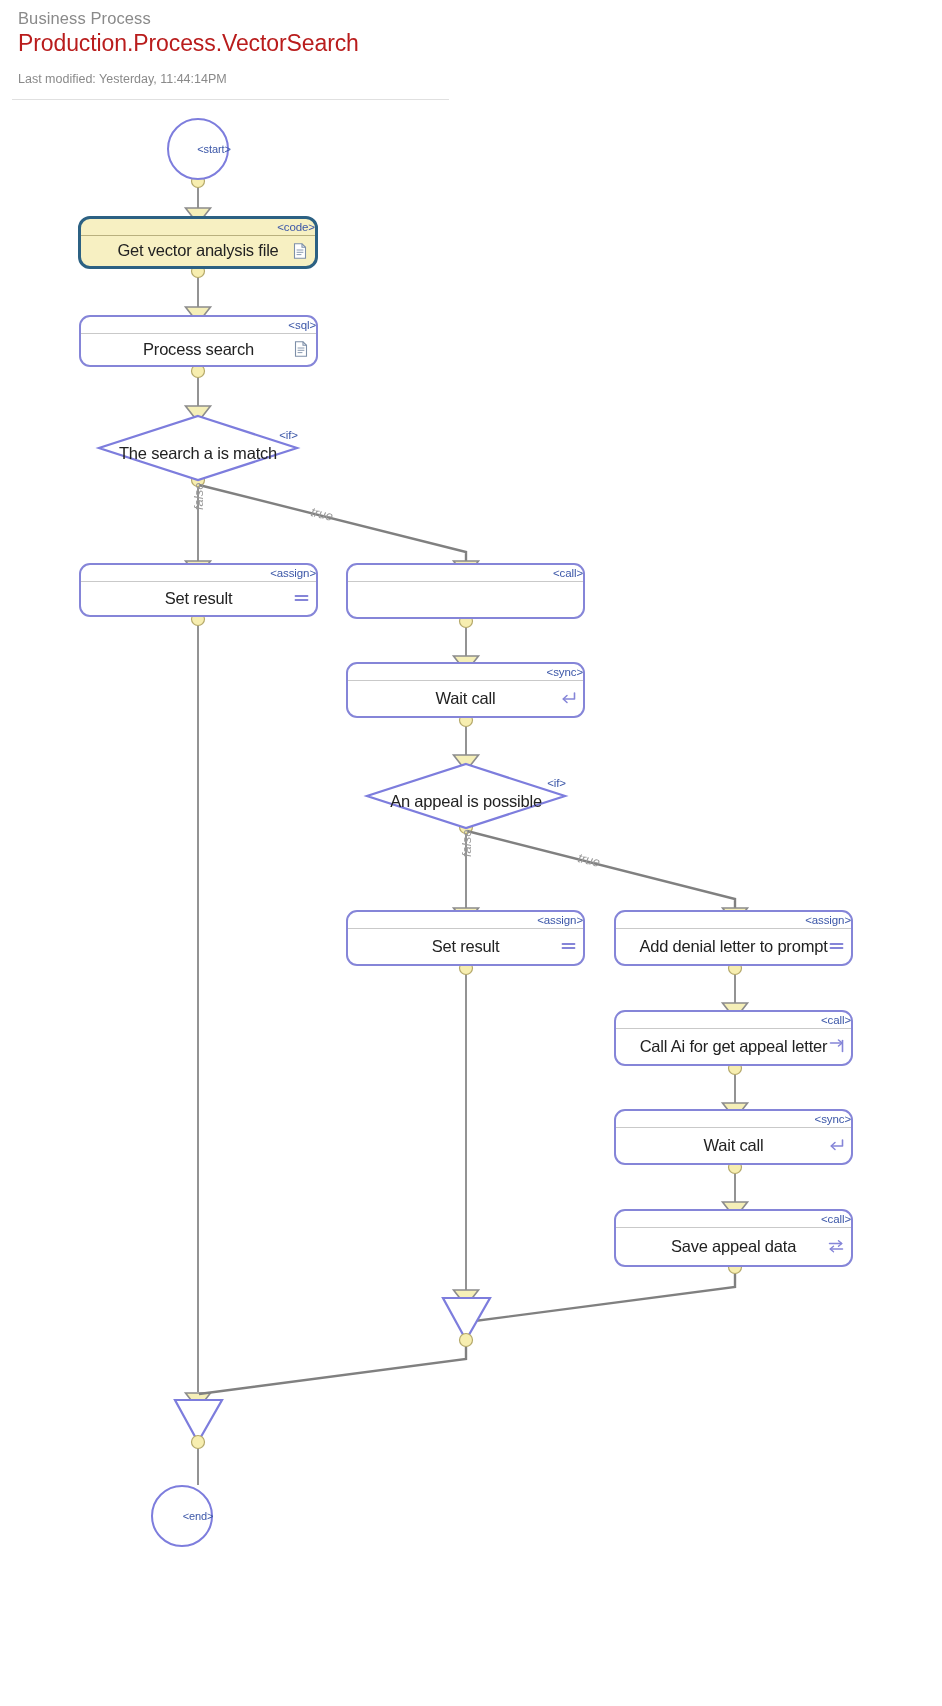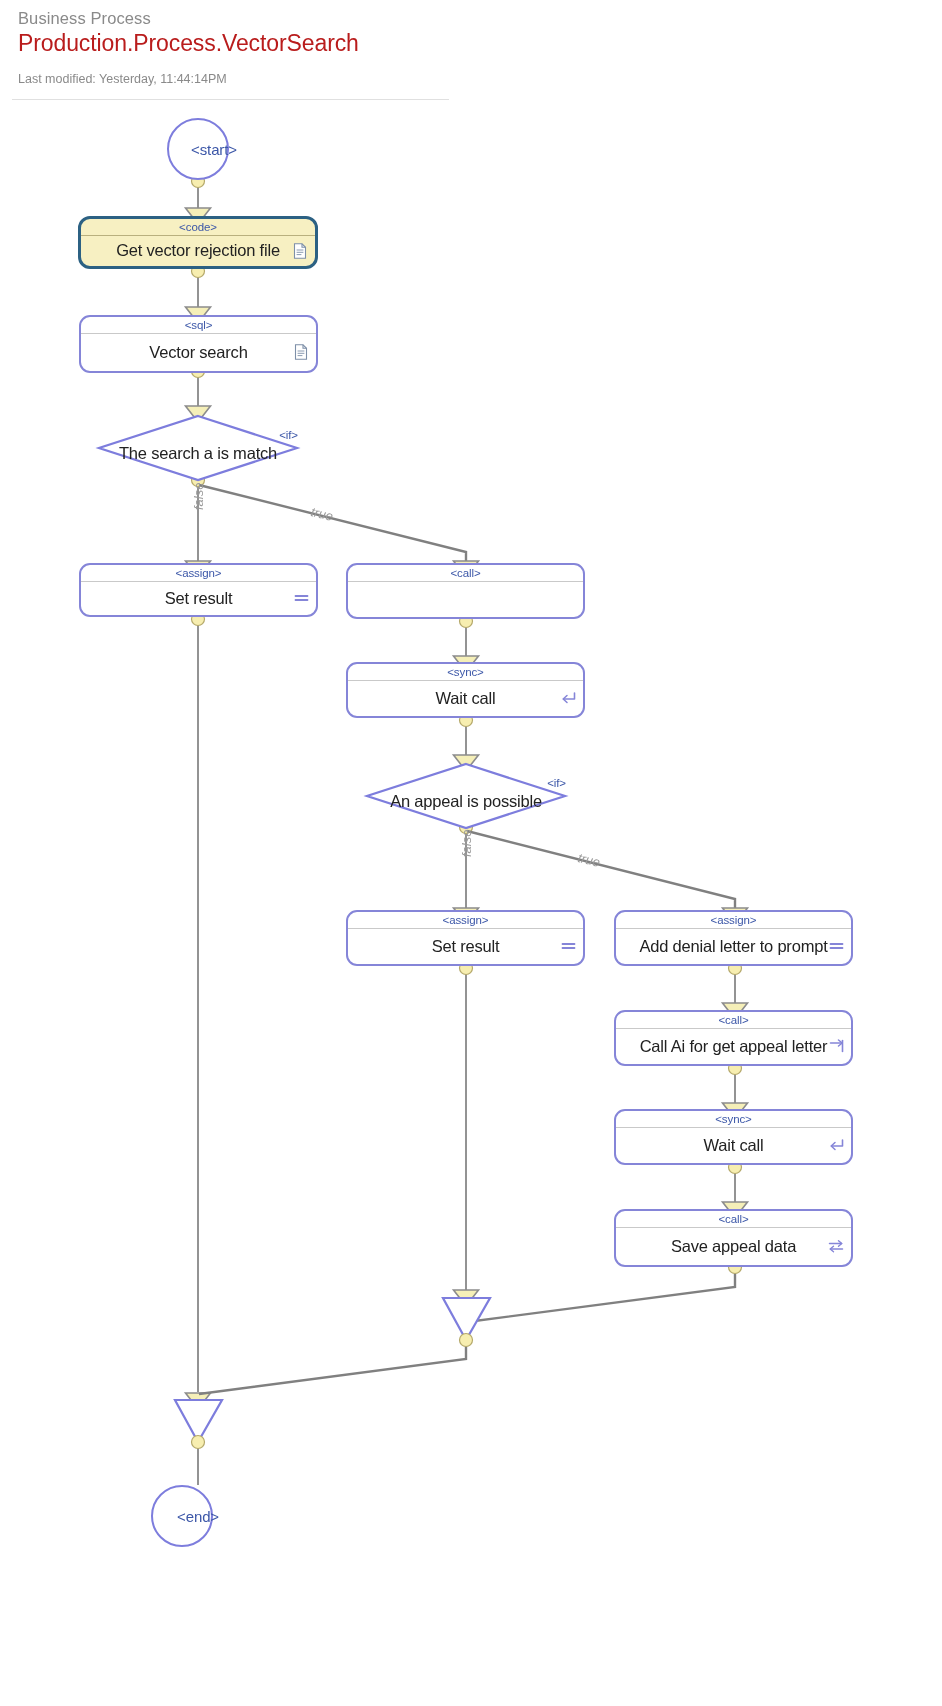--- a/index.html
+++ b/index.html
@@ -66,21 +66,21 @@
   .terminal {
     position: absolute;
     border: 2.6px solid #7d7ddd;
     border-radius: 50%;
     background: #ffffff;
     display: flex;
     align-items: center;
     justify-content: center;
   }
   .terminal .t-label {
-    font-size: 15px;
+    font-size: 11px;
     color: #3c57a8;
     letter-spacing: -0.1px;
     margin-left: 32px;
   }
 
   
   .node {
     position: absolute;
     border: 2.2px solid #8585d8;
     border-radius: 11px;
@@ -88,21 +88,21 @@
     overflow: hidden;
   }
   .node.selected {
     border: 3px solid #2c6183;
     background: #f7f0c2;
     border-radius: 12px;
   }
   .node .n-type {
     height: 17px;
     line-height: 17px;
-    text-align: center;
+    text-align: right;
     font-size: 11.5px;
     color: #3c57a8;
     letter-spacing: -0.1px;
     border-bottom: 1px solid #c9c9c9;
   }
   .node.selected .n-type {
     border-bottom: 1px solid #b9b07e;
   }
   .node .n-body {
     position: relative;
@@ -251,35 +251,35 @@
       <circle cx="198" cy="1342" r="6.5" fill="#f7eeb0" stroke="#b5a96a" stroke-width="1.2"></circle>
     </svg>
 
     <div class="terminal" style="left:167px; top:18px; width:62px; height:62px;">
       <span class="t-label">&lt;start&gt;</span>
     </div>
 
     <div class="node selected" style="left:78px; top:116px; width:240px; height:53px;">
       <div class="n-type">&lt;code&gt;</div>
       <div class="n-body">
-        <span class="n-label">Get vector rejection file</span>
+        <span class="n-label">Get vector analysis file</span>
         <span class="n-icon">
           <svg width="14" height="16" viewBox="0 0 14 16">
             <path d="M1.5 0.8 H9 L12.5 4.3 V15.2 H1.5 Z" fill="#ffffff" stroke="#7d8fa8" stroke-width="1.1"></path>
             <path d="M9 0.8 V4.3 H12.5" fill="none" stroke="#7d8fa8" stroke-width="1.1"></path>
             <path d="M3.6 7 H10.4 M3.6 9.3 H10.4 M3.6 11.6 H8.4" stroke="#7d8fa8" stroke-width="0.9"></path>
           </svg>
         </span>
       </div>
     </div>
 
-    <div class="node" style="left:79px; top:215px; width:239px; height:58px;">
+    <div class="node" style="left:79px; top:215px; width:239px; height:52px;">
       <div class="n-type">&lt;sql&gt;</div>
       <div class="n-body">
-        <span class="n-label">Vector search</span>
+        <span class="n-label">Process search</span>
         <span class="n-icon">
           <svg width="14" height="16" viewBox="0 0 14 16">
             <path d="M1.5 0.8 H9 L12.5 4.3 V15.2 H1.5 Z" fill="#ffffff" stroke="#7d8fa8" stroke-width="1.1"></path>
             <path d="M9 0.8 V4.3 H12.5" fill="none" stroke="#7d8fa8" stroke-width="1.1"></path>
             <path d="M3.6 7 H10.4 M3.6 9.3 H10.4 M3.6 11.6 H8.4" stroke="#7d8fa8" stroke-width="0.9"></path>
           </svg>
         </span>
       </div>
     </div>
 

